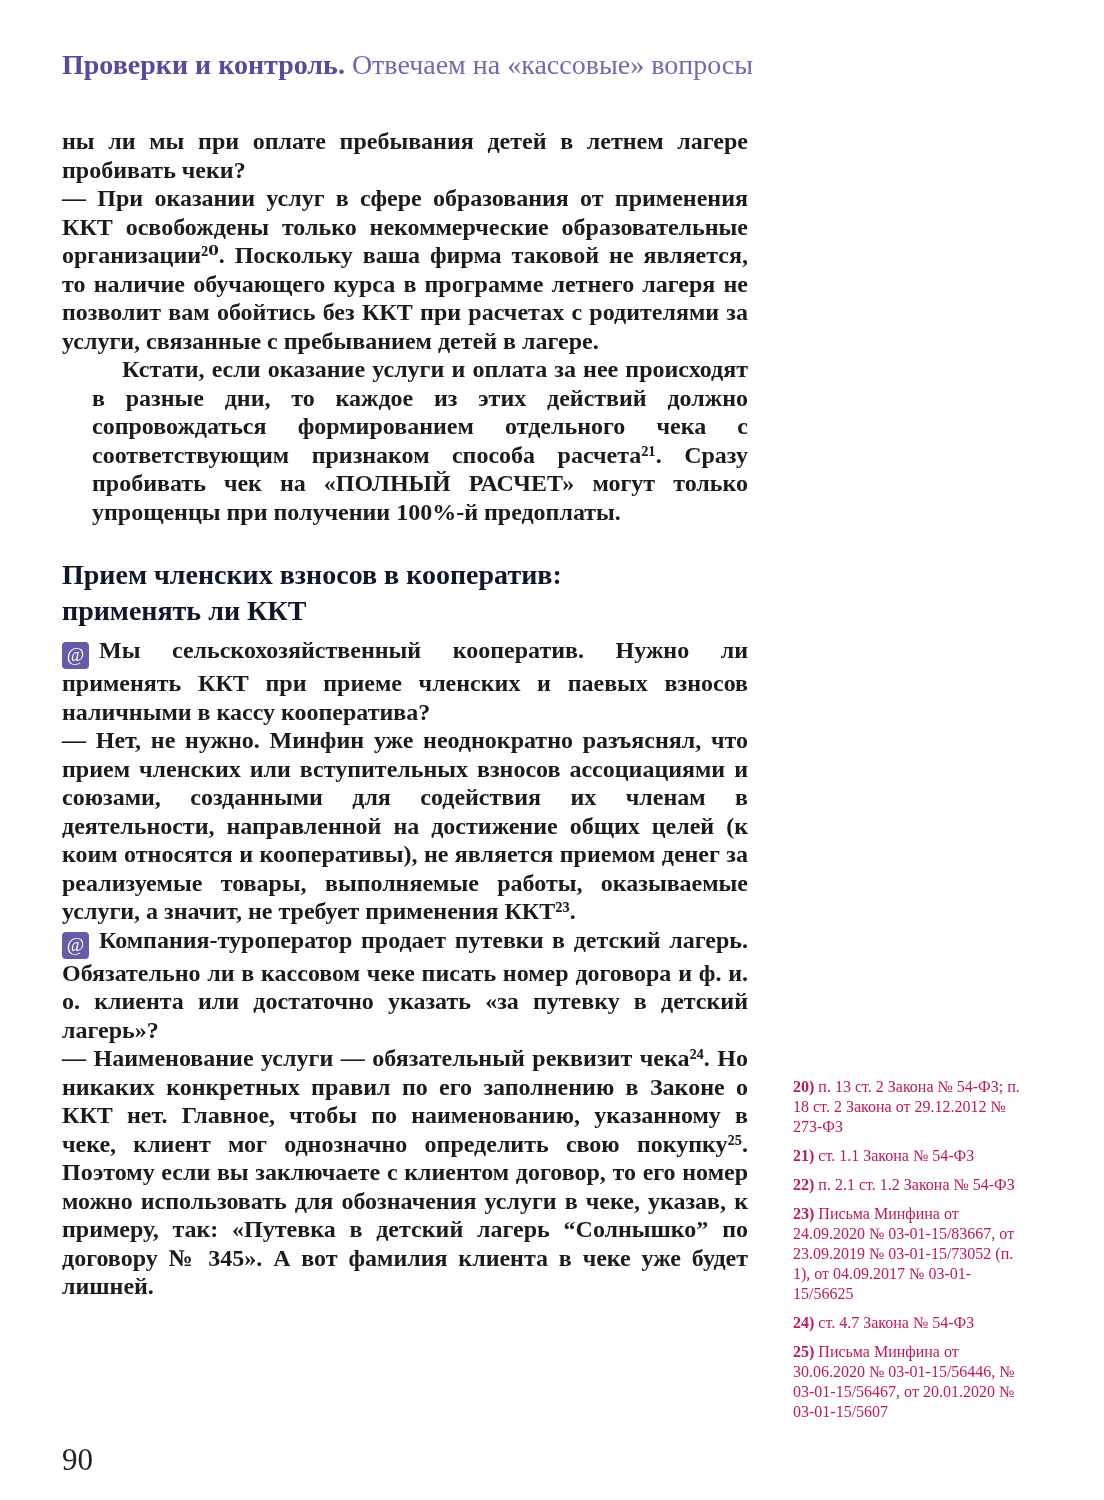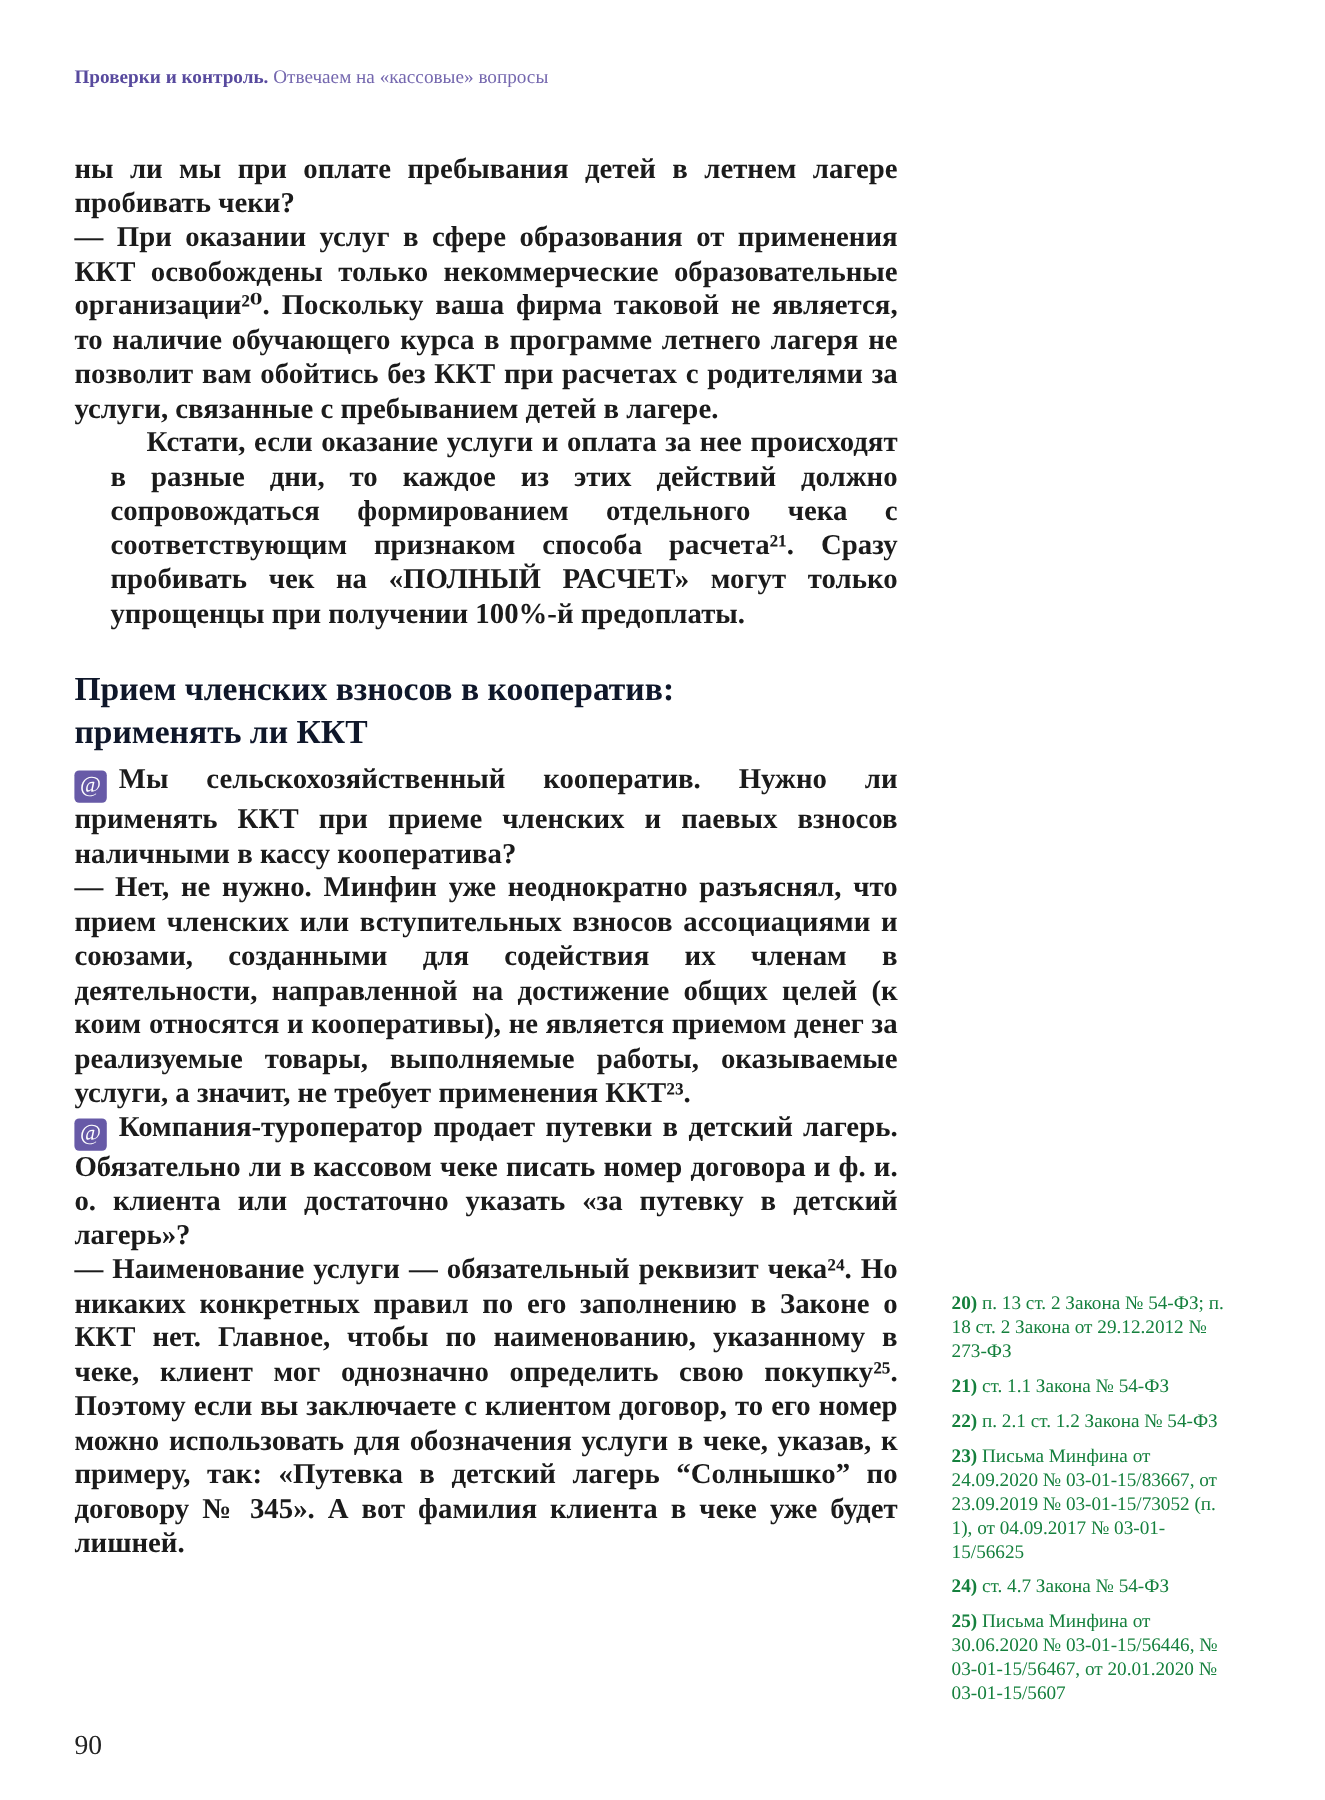--- a/index.html
+++ b/index.html
@@ -9,21 +9,21 @@
     height: 1500px;
     background: #ffffff;
     font-family: "Liberation Serif", "DejaVu Serif", serif;
     color: #1b1b1b;
     overflow: hidden;
   }
   .running-head {
     position: absolute;
     left: 62px;
     top: 52px;
-    font-size: 16px;
+    font-size: 28px;
     line-height: 26px;
     white-space: nowrap;
     font-family: Liberation Serif, serif;
   }
   .rh-bold { font-weight: bold; color: #584a9e; }
   .rh-reg  { color: #7568af; }
   .main-col {
     position: absolute;
     left: 62px;
     top: 127px;
@@ -60,29 +60,29 @@
     margin-right: 10px;
     vertical-align: -3px;
   }
   .footnotes {
     position: absolute;
     left: 793px;
     top: 1077px;
     width: 232px;
     font-size: 16px;
     line-height: 20px;
-    color: #15803d;
+    color: #be185d;
   }
   .fn { margin: 0 0 9px 0; }
   .fn-num { font-weight: bold; }
   .page-number {
     position: absolute;
     left: 62px;
     top: 1442px;
-    font-size: 23px;
+    font-size: 31px;
     color: #222222;
   }
 </style>
 </head>
 <body>
 
 <div class="page">
 
   <div class="running-head">
     <span class="rh-bold">Проверки и контроль.</span>

